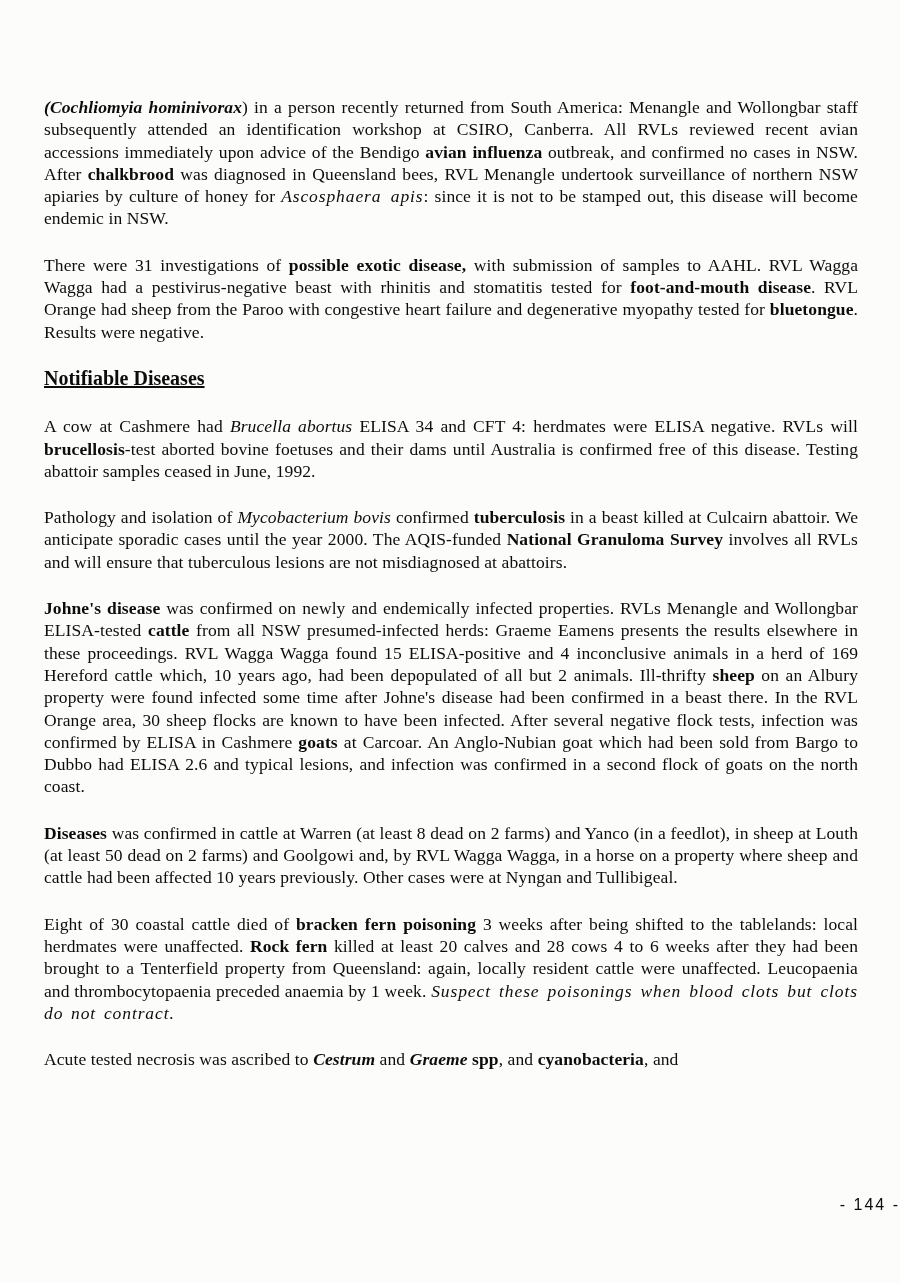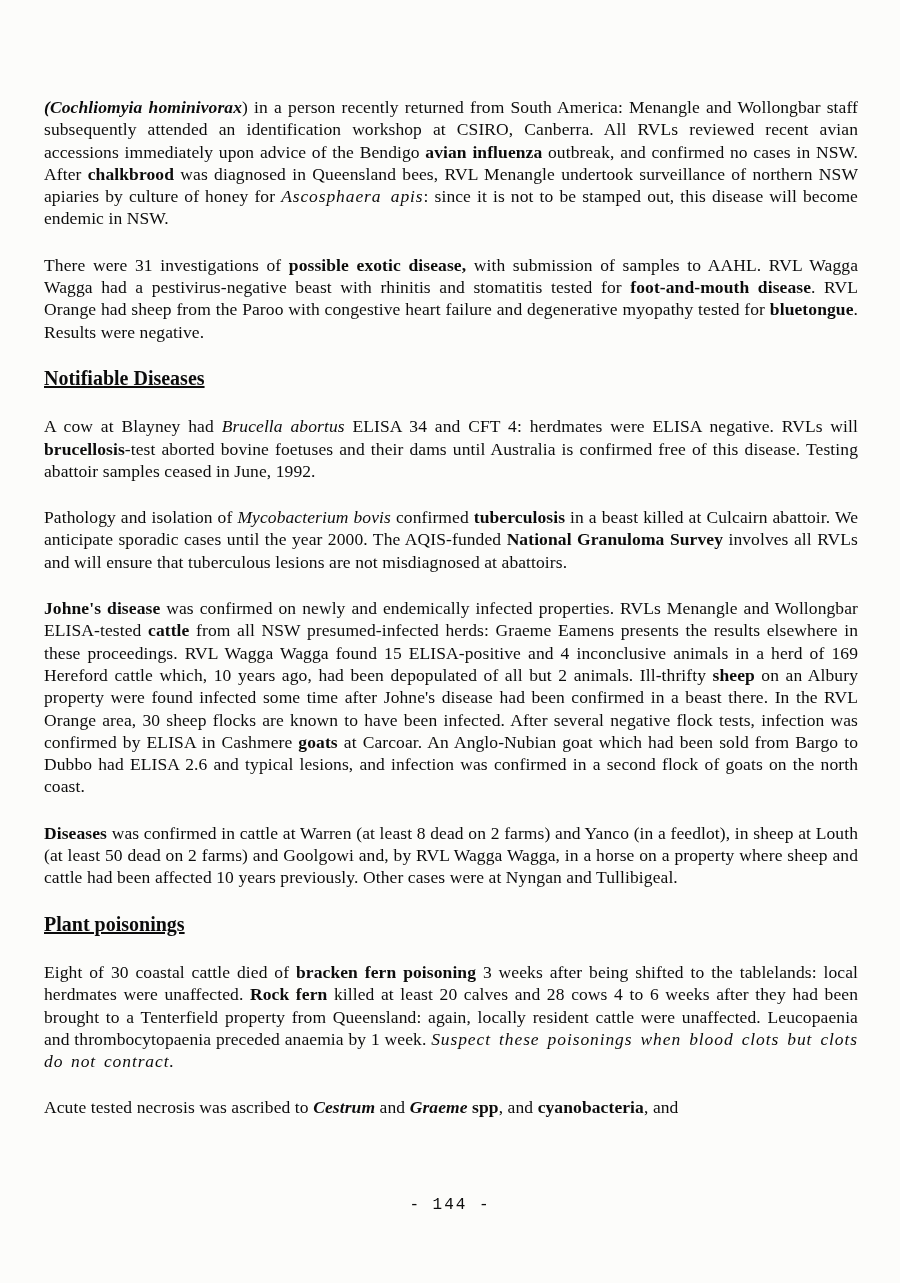--- a/index.html
+++ b/index.html
@@ -30,36 +30,35 @@
     text-decoration: underline;
     margin: 2px 0 26px 0;
   }
   .b  { font-weight: bold; }
   .i  { font-style: italic; }
   .sp { letter-spacing: 0.9px; word-spacing: 2.5px; }
   .page-footer {
     position: absolute;
     left: 0; top: 1196px;
     width: 100%;
-    text-align: center;
+    text-align: right;
     font-size: 16px;
     letter-spacing: 2px;
-    font-family: Liberation Mono, monospace;
+    font-family: Liberation Sans, sans-serif;
   }
 </style>
 </head>
 <body>
 
 <div class="page">
   <div class="doc-body">
       <p><span class="b i">(</span><span class="b i">Cochliomyia hominivorax</span><span>) in a person recently returned from South America:  Menangle and Wollongbar staff subsequently attended an identification workshop at CSIRO, Canberra.  All RVLs reviewed recent avian accessions immediately upon advice of the Bendigo </span><span class="b">avian influenza</span><span> outbreak, and confirmed no cases in NSW.  After </span><span class="b">chalkbrood</span><span> was diagnosed in Queensland bees, RVL Menangle undertook surveillance of northern NSW apiaries by culture of honey for </span><span class="i sp">Ascosphaera apis</span><span>:  since it is not to be stamped out, this disease will become endemic in NSW.</span></p>
       <p><span>There were 31 investigations of </span><span class="b">possible exotic disease,</span><span> with submission of samples to AAHL.  RVL Wagga Wagga had a pestivirus-negative beast with rhinitis and stomatitis tested for </span><span class="b">foot-and-mouth disease</span><span>.  RVL Orange had sheep from the Paroo with congestive heart failure and degenerative myopathy tested for </span><span class="b">bluetongue</span><span>.  Results were negative.</span></p>
       <h2><span class="b">Notifiable Diseases</span></h2>
-      <p><span>A cow at Blayney had </span><span class="i">Brucella abortus</span><span> ELISA 34 and CFT 4:  herdmates were ELISA negative. RVLs will </span><span class="b">brucellosis</span><span>-test aborted bovine foetuses and their dams until Australia is confirmed free of this disease.  Testing abattoir samples ceased in June, 1992.</span></p>
+      <p><span>A cow at Cashmere had </span><span class="i">Brucella abortus</span><span> ELISA 34 and CFT 4:  herdmates were ELISA negative. RVLs will </span><span class="b">brucellosis</span><span>-test aborted bovine foetuses and their dams until Australia is confirmed free of this disease.  Testing abattoir samples ceased in June, 1992.</span></p>
       <p><span>Pathology and isolation of </span><span class="i">Mycobacterium bovis</span><span> confirmed </span><span class="b">tuberculosis</span><span> in a beast killed at Culcairn abattoir.  We anticipate sporadic cases until the year 2000.  The AQIS-funded </span><span class="b">National Granuloma Survey</span><span> involves all RVLs and will ensure that tuberculous lesions are not misdiagnosed at abattoirs.</span></p>
       <p><span class="b">Johne's disease</span><span> was confirmed on newly and endemically infected properties.  RVLs Menangle and Wollongbar ELISA-tested </span><span class="b">cattle</span><span> from all NSW presumed-infected herds:  Graeme Eamens presents the results elsewhere in these proceedings.  RVL Wagga Wagga found 15 ELISA-positive and 4 inconclusive animals in a herd of 169 Hereford cattle which, 10 years ago, had been depopulated of all but 2 animals.  Ill-thrifty </span><span class="b">sheep</span><span> on an Albury property were found infected some time after Johne's disease had been confirmed in a beast there.  In the RVL Orange area, 30 sheep flocks are known to have been infected.  After several negative flock tests, infection was confirmed by ELISA in Cashmere </span><span class="b">goats</span><span> at Carcoar.  An Anglo-Nubian goat which had been sold from Bargo to Dubbo had ELISA 2.6 and typical lesions, and infection was confirmed in a second flock of goats on the north coast.</span></p>
       <p><span class="b">Diseases</span><span> was confirmed in cattle at Warren (at least 8 dead on 2 farms) and Yanco (in a feedlot), in sheep at Louth (at least 50 dead on 2 farms) and Goolgowi and, by RVL Wagga Wagga, in a horse on a property where sheep and cattle had been affected 10 years previously.  Other cases were at Nyngan and Tullibigeal.</span></p>
-      <h2><span class="b">Plant poisonings</span></h2>
       <p><span>Eight of 30 coastal cattle died of </span><span class="b">bracken fern poisoning</span><span> 3 weeks after being shifted to the tablelands:  local herdmates were unaffected.  </span><span class="b">Rock fern</span><span> killed at least 20 calves and 28 cows 4 to 6 weeks after they had been brought to a Tenterfield property from Queensland: again, locally resident cattle were unaffected.  Leucopaenia and thrombocytopaenia preceded anaemia by 1 week. </span><span class="i sp">Suspect these poisonings when blood clots but clots do not contract.</span></p>
       <p><span>Acute tested necrosis was ascribed to </span><span class="b i">Cestrum</span><span> and </span><span class="b i">Graeme</span><span> </span><span class="b">spp</span><span>, and </span><span class="b">cyanobacteria</span><span>, and</span></p>
     </div>
   <div class="page-footer">- 144 -</div>
 </div>
 
 </body></html>

